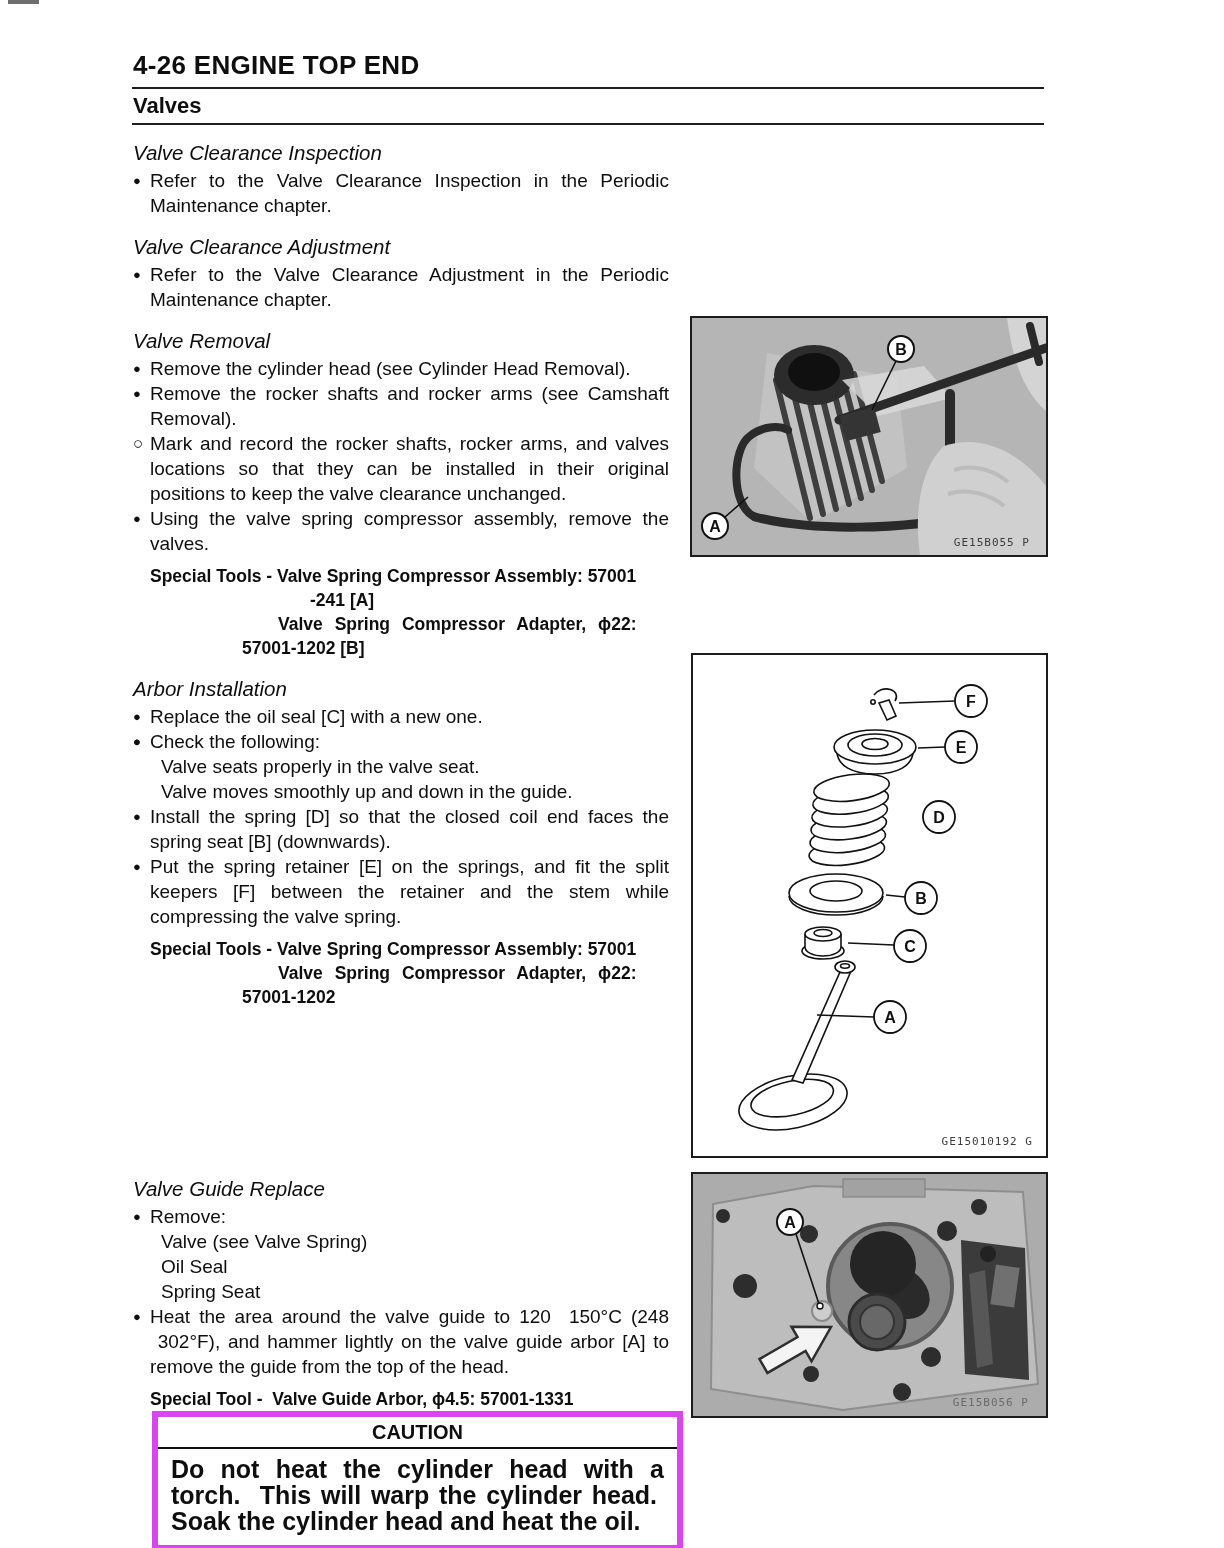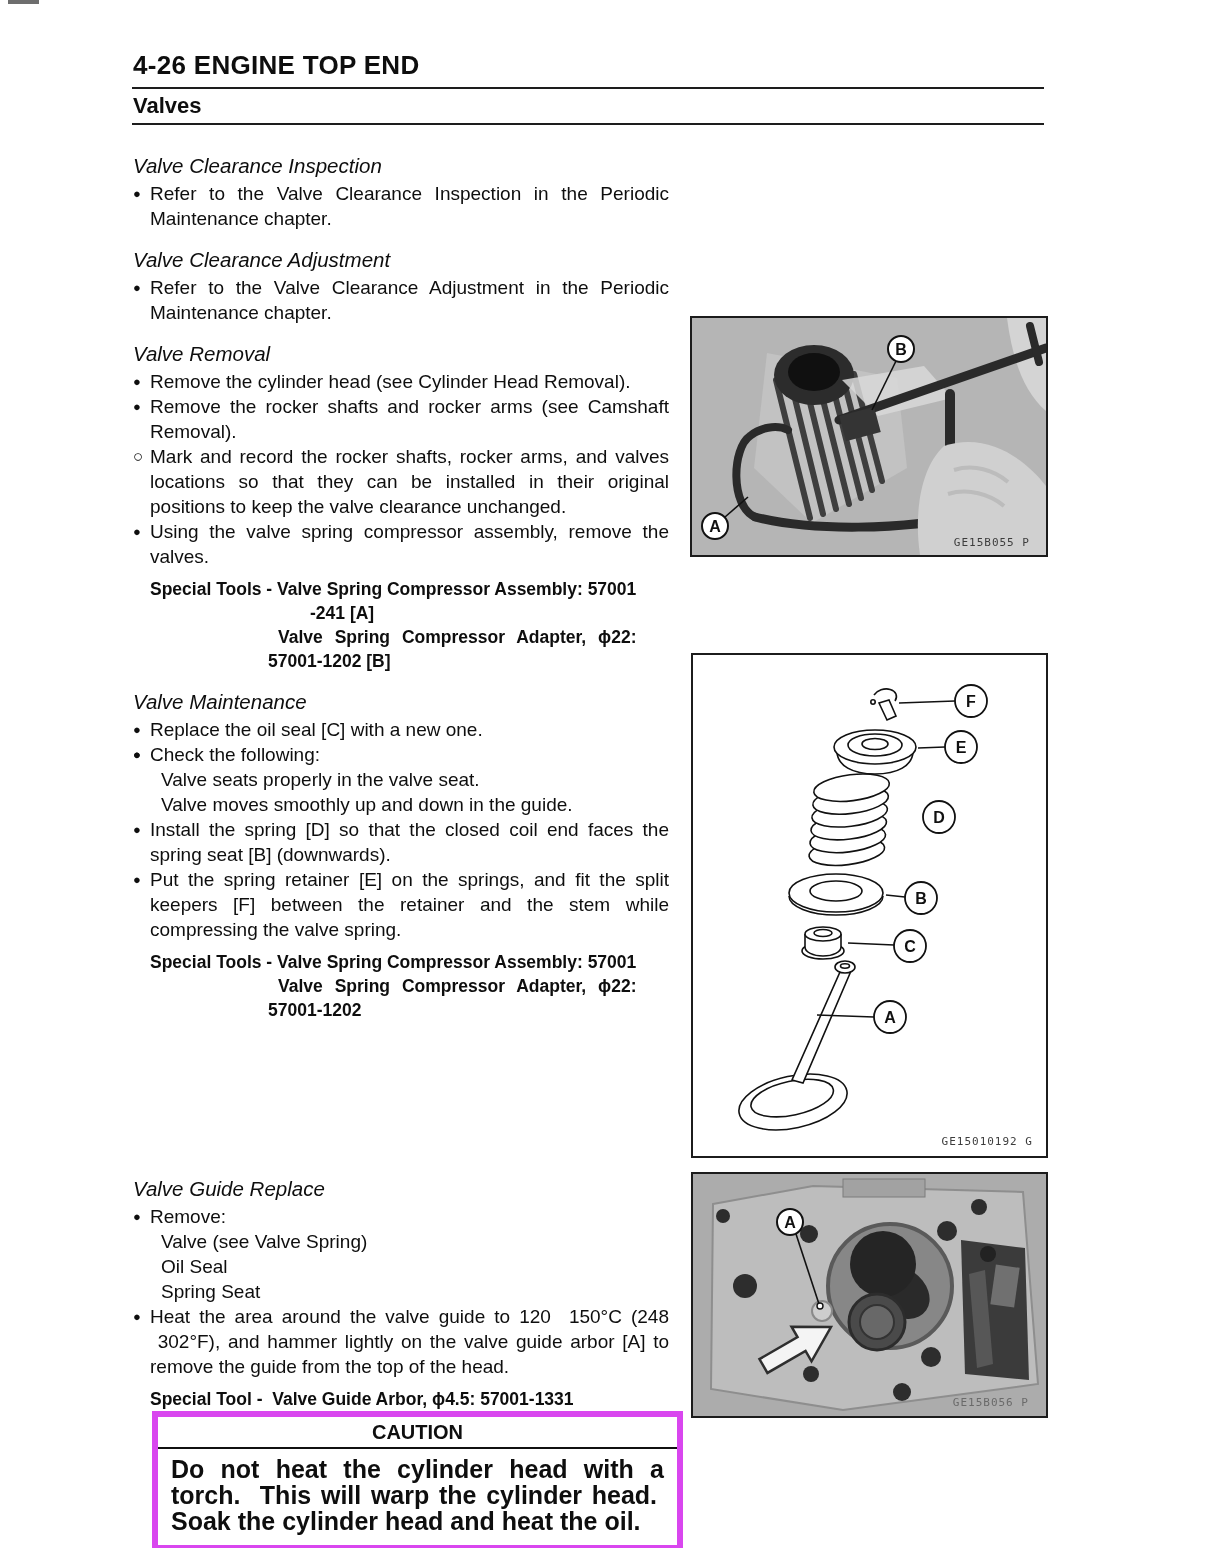--- a/index.html
+++ b/index.html
@@ -9,35 +9,35 @@
     font-family:"Liberation Sans", sans-serif;
     -webkit-font-smoothing:antialiased;
   }
   .artifact { position:absolute; left:8px; top:0; width:31px; height:4px; background:#6e6e6e; }
 
   .h1 { position:absolute; left:133px; top:50px; font-size:26px; font-weight:bold; letter-spacing:.3px; }
   .rule-a { position:absolute; left:132px; top:87px; width:912px; height:2px; background:#1d1d1d; }
   .h2 { position:absolute; left:133px; top:93px; font-size:22px; font-weight:bold; }
   .rule-b { position:absolute; left:132px; top:123px; width:912px; height:2px; background:#1d1d1d; }
 
-  .col  { position:absolute; left:133px; top:154px; width:536px; }
+  .col  { position:absolute; left:133px; top:141px; width:536px; }
   .col2 { position:absolute; left:133px; top:1177px; width:536px; }
   .sub { margin-top:17px; }
   .col .sub:first-child { margin-top:0; }
   .subhead { font-style:italic; font-size:20.5px; line-height:24px; margin-bottom:3px; }
   .item { position:relative; padding-left:17px; font-size:19px; line-height:25px; text-align:justify; }
   .item .mk { position:absolute; left:0; top:0; }
   .mk-bullet { font-size:13px; }
   .mk-circle { font-size:17px; }
   .subline { padding-left:28px; font-size:19px; line-height:25px; }
 
   .tools { margin:8px 0 4px 17px; font-weight:bold; font-size:17.5px; line-height:24px; }
   .tools .t2 { margin-left:160px; }
   .tools .t3 { margin-left:128px; word-spacing:7px; }
-  .tools .t4 { margin-left:118px; }
+  .tools .t4 { margin-left:92px; }
   .tool-single { margin:8px 0 0 17px; font-weight:bold; font-size:17.5px; line-height:24px; }
 
   .fig { position:absolute; border:2px solid #1c1c1c; background:#fff; box-sizing:border-box; }
   #fig1 { left:690px; top:316px; width:358px; height:241px; }
   #fig2 { left:691px; top:653px; width:357px; height:505px; }
   #fig3 { left:691px; top:1172px; width:357px; height:246px; }
   .fig svg { display:block; width:100%; height:100%; }
   .figcode { font-family:"DejaVu Sans Mono", monospace; font-size:11px; letter-spacing:1px; }
   .lbl { font-family:"Liberation Sans", sans-serif; font-size:16px; font-weight:bold; fill:#101010; }
 
@@ -75,21 +75,21 @@
     <div class="item"><span class="mk mk-bullet">●</span><span>Using the valve spring compressor assembly, remove the valves.</span></div>
     <div class="tools">
       <div class="t1">Special Tools - Valve Spring Compressor Assembly: 57001</div>
       <div class="t2">-241 [A]</div>
       <div class="t3">Valve Spring Compressor Adapter, ϕ22:</div>
       <div class="t4">57001-1202 [B]</div>
     </div>
   </div>
 
   <div class="sub">
-    <div class="subhead">Valve Maintenance</div>
+    <div class="subhead">Arbor Installation</div>
     <div class="item"><span class="mk mk-bullet">●</span><span>Replace the oil seal [C] with a new one.</span></div>
     <div class="item"><span class="mk mk-bullet">●</span></div>
     <div class="item"><span class="mk mk-bullet">●</span><span>Check the following:</span></div>
     <div class="subline">Valve seats properly in the valve seat.</div>
     <div class="subline">Valve moves smoothly up and down in the guide.</div>
     <div class="item"><span class="mk mk-bullet">●</span><span>Install the spring [D] so that the closed coil end faces the spring seat [B] (downwards).</span></div>
     <div class="item"><span class="mk mk-bullet">●</span><span>Put the spring retainer [E] on the springs, and fit the split keepers [F] between the retainer and the stem while compressing the valve spring.</span></div>
     <div class="tools">
       <div class="t1">Special Tools - Valve Spring Compressor Assembly: 57001</div>
       <div class="t3">Valve Spring Compressor Adapter, ϕ22:</div>

